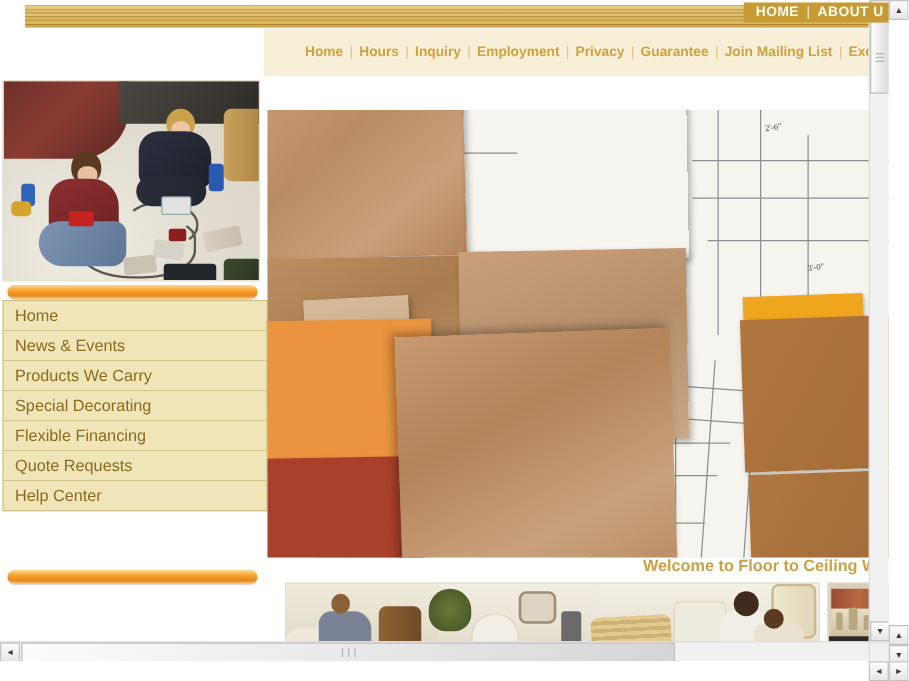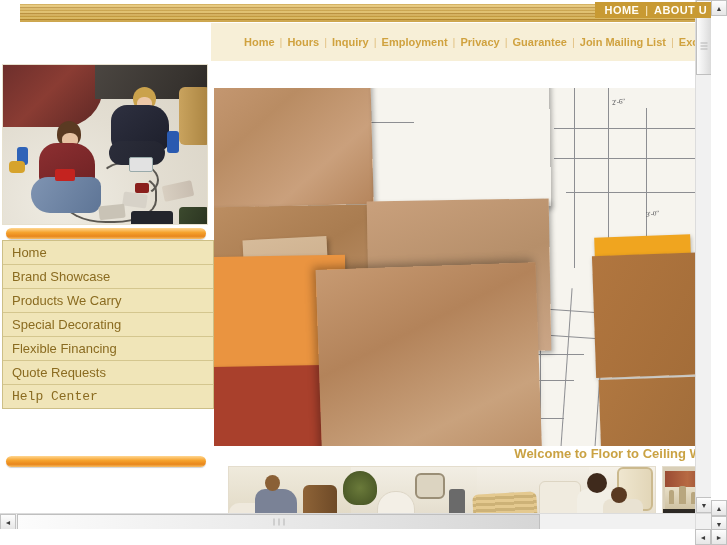--- a/index.html
+++ b/index.html
@@ -232,21 +232,21 @@
     line-height: 23px;
     padding-left: 9px;
     font-size: 13px;
     color: #8a6b20;
     border-bottom: 1px solid #d4c68e;
     background: #f0e5b8;
     white-space: nowrap;
     overflow: hidden;
     cursor: pointer;
   }
-  .menu-item:last-child { border-bottom: none; font-family: Liberation Mono, monospace; }
+  .menu-item:last-child { border-bottom: none; }
 
   
   .welcomebar {
     position: absolute;
     left: 211px; top: 64px;
     width: 500px; height: 22px;
     background: linear-gradient(to bottom, #f5e7bd 0%, #e6c264 18%, #d6a436 55%, #e8c06a 88%, #f7e9c2 100%);
     border-top: 1px solid #f9f0d6;
     box-sizing: border-box;
   }
@@ -553,21 +553,21 @@
       <div class="toy t8"></div>
       <div class="toy t9"></div>
       <div class="toy t10"></div>
       <div class="toy t11"></div>
     </div>
 
     <div class="pill" style="top:228px;"></div>
 
     <div class="menu" style="top:240px;">
       <div class="menu-item">Home</div>
-      <div class="menu-item">Brand Showcase</div>
+      <div class="menu-item">News &amp; Events</div>
       <div class="menu-item">Products We Carry</div>
       <div class="menu-item">Special Decorating</div>
       <div class="menu-item">Flexible Financing</div>
       <div class="menu-item">Quote Requests</div>
       <div class="menu-item">Help Center</div>
     </div>
 
     <div class="pill" style="top:456px;"></div>
 
 

